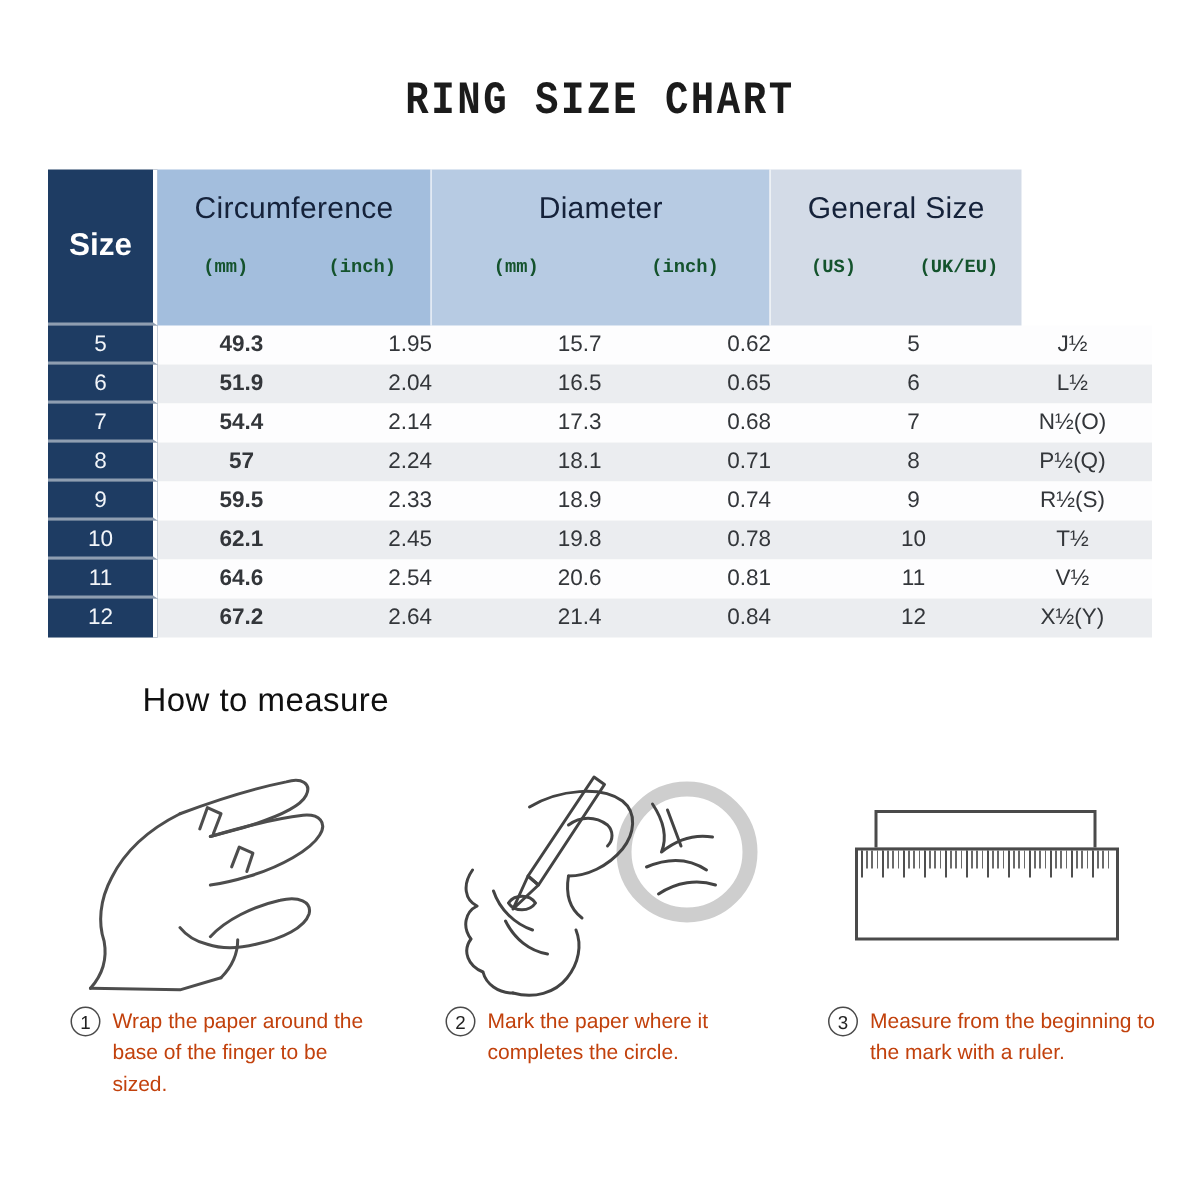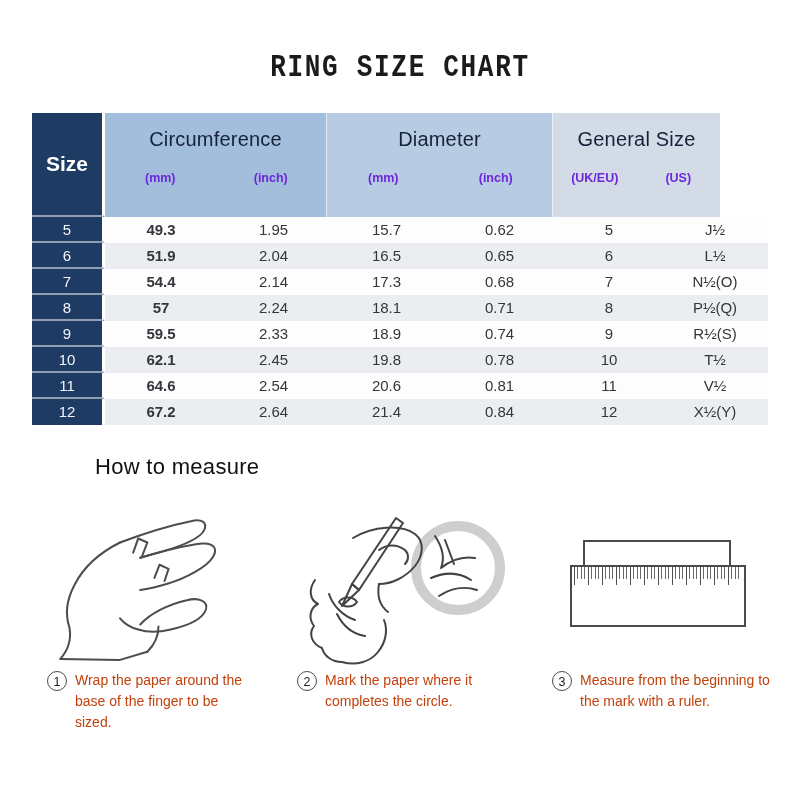--- a/index.html
+++ b/index.html
@@ -24,31 +24,31 @@
   .thead{display:flex;}
   .size-head{
     width:73px;background:#1e3c63;color:#fff;
     display:flex;align-items:center;justify-content:center;
     font-weight:bold;font-size:21px;
     border-right:3px solid #fff;
     border-bottom:2px solid rgba(255,255,255,.5);
     box-sizing:border-box;height:104px;
   }
   .group{display:flex;flex-direction:column;box-sizing:border-box;}
-  .group-circ{width:221px;background:#a3bedd;}
+  .group-circ{width:182px;background:#a3bedd;}
   .group-dia {width:226px;background:#b7cbe3;border-left:1px solid rgba(255,255,255,.6);}
   .group-gen {width:168px;background:#d3dbe7;border-left:1px solid rgba(255,255,255,.6);}
   .group-label{
     height:52px;display:flex;align-items:center;justify-content:center;
     font-size:20px;color:#15223a;letter-spacing:.2px;
   }
   .subrow{height:28px;display:flex;}
   .subrow span{
     flex:1;text-align:center;font-size:12.5px;font-weight:bold;
-    color:#6d28d9;line-height:26px;
+    color:#14532d;line-height:26px;font-family:Liberation Mono, monospace;
   }
   .tbody .trow{
     display:flex;height:26px;line-height:26px;text-align:center;
     font-size:15px;color:#33363a;
   }
   .tbody .trow:nth-child(odd){background:#fdfdfe;}
   .tbody .trow:nth-child(even){background:#ebedf0;}
   .c-size{
     width:73px;background:#1e3c63;color:#f2f5f9;
     border-right:3px solid #fff;
@@ -120,22 +120,22 @@
     <div class="group group-dia">
       <div class="group-label">Diameter</div>
       <div class="subrow">
         <span>(mm)</span>
         <span>(inch)</span>
       </div>
     </div>
     <div class="group group-gen">
       <div class="group-label">General Size</div>
       <div class="subrow">
+        <span>(US)</span>
         <span>(UK/EU)</span>
-        <span>(US)</span>
       </div>
     </div>
   </div>
 
   <div class="tbody">
     <div class="trow">
       <span class="c-size">5</span>
       <span class="c1">49.3</span>
       <span class="c2">1.95</span>
       <span class="c3">15.7</span>

